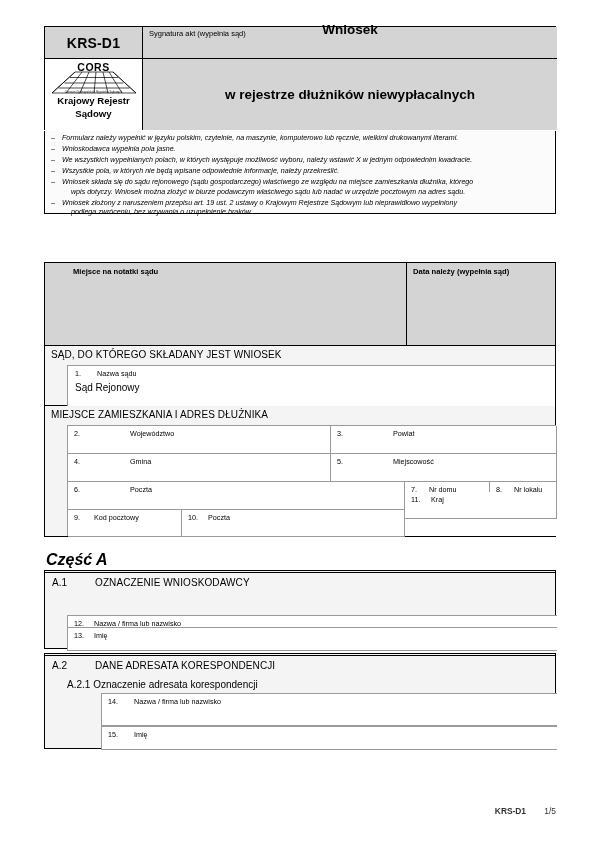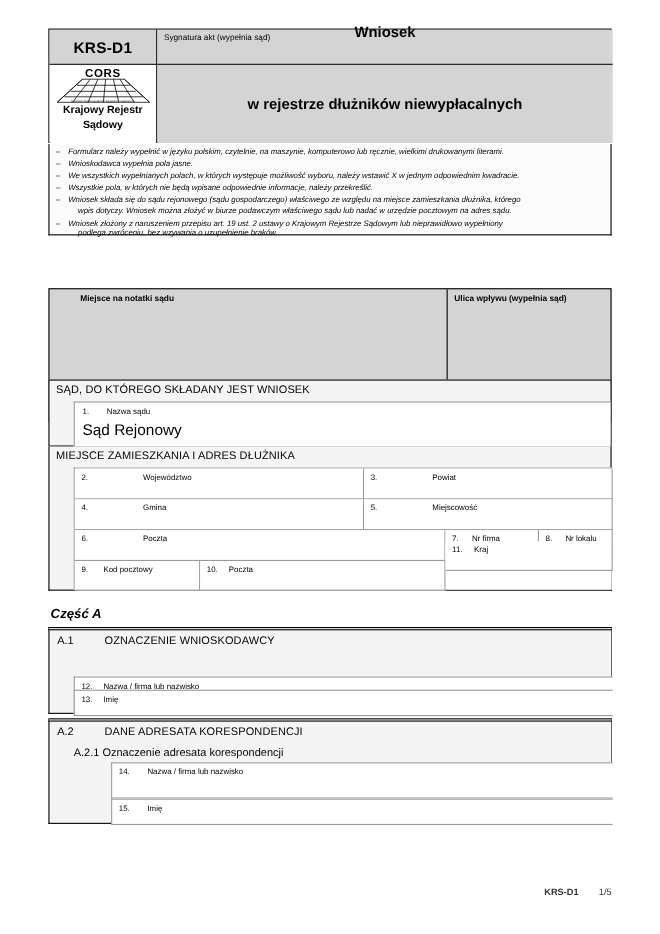--- a/index.html
+++ b/index.html
@@ -161,21 +161,21 @@
   .fld-num {
     position: absolute; left: 7px; top: 3px;
     font-size: 7.2px;
   }
   .fld-lbl {
     position: absolute; left: 29px; top: 3px;
     font-size: 7.2px;
   }
   .fld-val {
     position: absolute; left: 7px; top: 16px;
-    font-size: 14px;
+    font-size: 10px;
   }
 
   
   #addr-block {
     left: 44px; top: 406px;
     width: 512px; height: 131px;
     border: 1px solid #000;
     border-top: none;
     background: #f4f4f4;
   }
@@ -192,21 +192,21 @@
     border-right: 1px solid #9a9a9a;
     border-bottom: 1px solid #9a9a9a;
     background: #ffffff;
   }
   .ag-num { position: absolute; left: 6px; top: 3px; font-size: 7.2px; }
   .ag-lbl { position: absolute; left: 0; top: 3px; font-size: 7.2px; }
 
   
   #part-a-label {
     left: 46px; top: 551px;
-    font-size: 12px;
+    font-size: 16px;
     font-weight: bold;
     font-style: italic;
   }
   #a1-block {
     left: 44px; top: 570px;
     width: 512px; height: 79px;
     border: 1px solid #000;
     border-top: 3px double #000;
     background: #f4f4f4;
   }
@@ -329,21 +329,21 @@
         <span class="cont">podlega zwróceniu, bez wzywania o uzupełnienie braków.</span>
       </span>
     </div>
   </div>
 
   <div class="abs" id="notes-box">
     <div class="abs" id="notes-left">
       <span>Miejsce na notatki sądu</span>
     </div>
     <div class="abs" id="notes-right">
-      <span>Ulica wpływu (wypełnia sąd)</span>
+      <span>Data należy (wypełnia sąd)</span>
     </div>
   </div>
 
   <div class="abs" id="court-block">
     <div class="sect-title">SĄD, DO KTÓREGO SKŁADANY JEST WNIOSEK</div>
     <div class="abs" id="court-field">
       <span class="fld-num">1.</span>
       <span class="fld-lbl">Nazwa sądu</span>
       <span class="fld-val">Sąd Rejonowy</span>
     </div>
@@ -371,21 +371,21 @@
         <span class="ag-num">5.</span>
         <span class="ag-lbl" style="left:62px;">Miejscowość</span>
       </div>
 
       <div class="ag-cell" style="left:0;   top:56px;width:337px; height:28px;">
         <span class="ag-num">6.</span>
         <span class="ag-lbl" style="left:62px;">Poczta</span>
       </div>
       <div class="ag-cell" style="left:337px;top:56px;width:85px;  height:28px;">
         <span class="ag-num">7.</span>
-        <span class="ag-lbl" style="left:24px;">Nr firma</span>
+        <span class="ag-lbl" style="left:24px;">Nr domu</span>
       </div>
       <div class="ag-cell" style="left:422px;top:56px;width:67px;  height:28px;">
         <span class="ag-num">8.</span>
         <span class="ag-lbl" style="left:24px;">Nr lokalu</span>
       </div>
 
       <div class="ag-cell" style="left:0;   top:84px;width:114px; height:27px;">
         <span class="ag-num">9.</span>
         <span class="ag-lbl" style="left:26px;">Kod pocztowy</span>
       </div>

